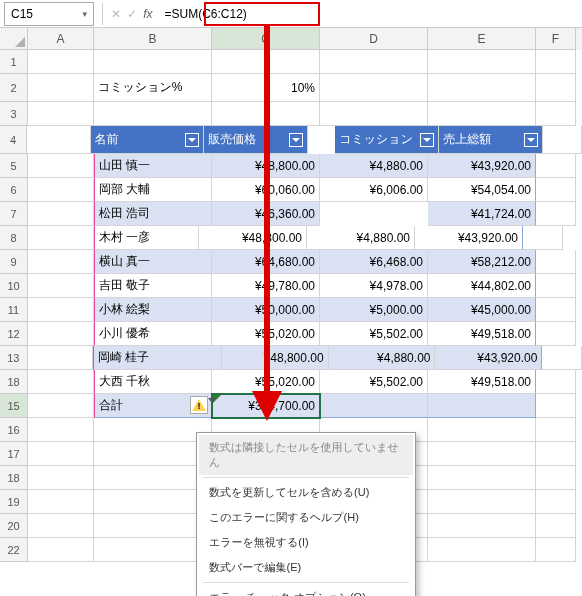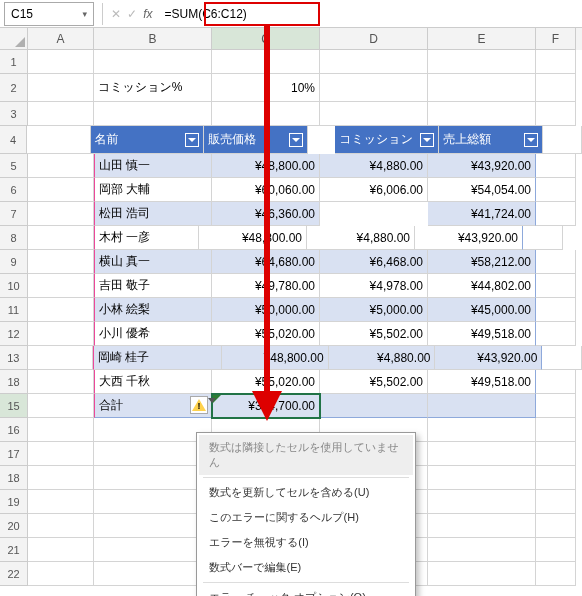--- a/index.html
+++ b/index.html
@@ -430,29 +430,20 @@
       <div class="row">
         <div class="rh">20</div>
         <div class="cell " style="width: 66px;"></div>
         <div class="cell " style="width: 118px;"></div>
         <div class="cell " style="width: 108px;"></div>
         <div class="cell " style="width: 108px;"></div>
         <div class="cell " style="width: 108px;"></div>
         <div class="cell " style="width: 40px;"></div>
       </div>
       <div class="row">
-        <div class="rh">21</div>
-        <div class="cell " style="width: 66px;"></div>
-        <div class="cell " style="width: 118px;"></div>
-        <div class="cell " style="width: 108px;"></div>
-        <div class="cell " style="width: 108px;"></div>
-        <div class="cell " style="width: 108px;"></div>
-        <div class="cell " style="width: 40px;"></div>
-      </div>
-      <div class="row">
         <div class="rh">22</div>
         <div class="cell " style="width: 66px;"></div>
         <div class="cell " style="width: 118px;"></div>
         <div class="cell " style="width: 108px;"></div>
         <div class="cell " style="width: 108px;"></div>
         <div class="cell " style="width: 108px;"></div>
         <div class="cell " style="width: 40px;"></div>
       </div>
     </div>
 </div>

